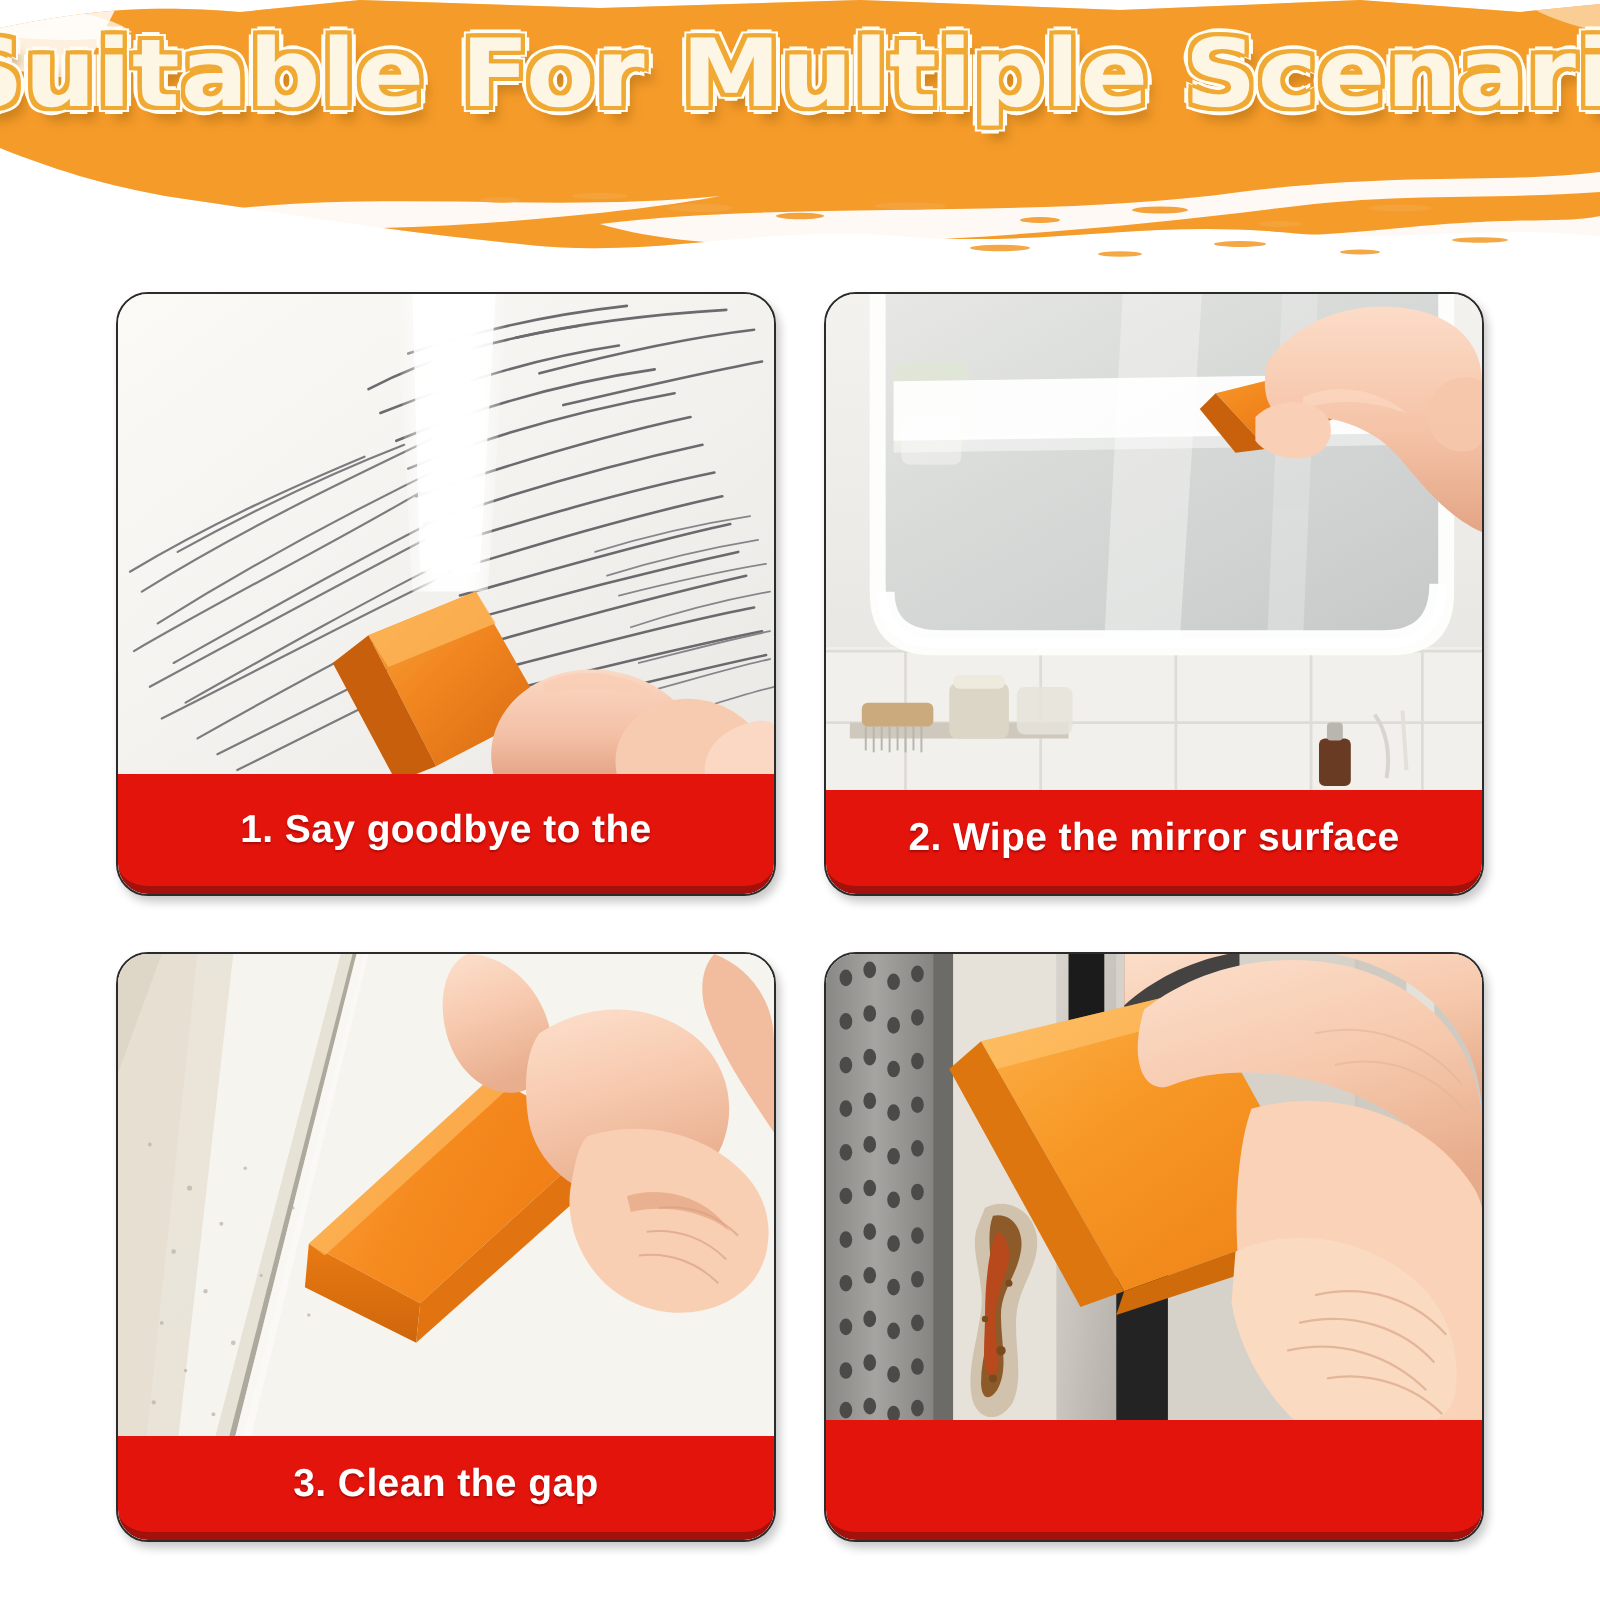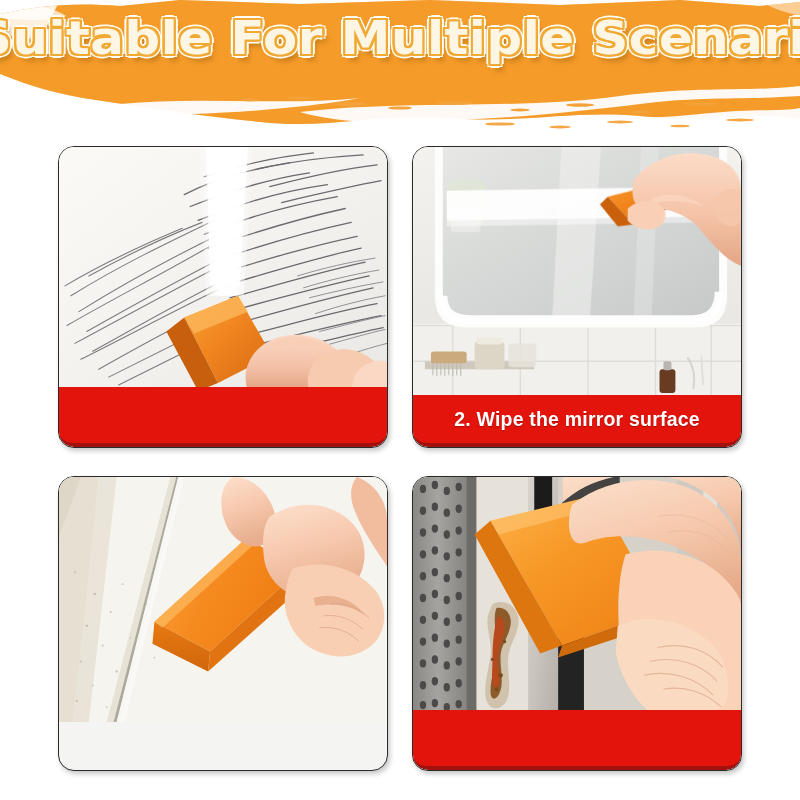--- a/index.html
+++ b/index.html
@@ -242,20 +242,21 @@
           <g>
             <path d="M190,246 C182,222 196,200 220,192 C246,184 274,194 288,214 C298,228 300,240 300,246 Z" fill="url(#skin1)"></path>
             <path d="M214,196 C236,186 262,192 278,208 C262,200 236,196 214,202 Z" fill="#f9cdb4" opacity="0.8"></path>
             <path d="M252,246 C246,228 256,212 274,206 C292,200 312,208 322,222 C328,232 330,240 330,246 Z" fill="#f7cbb0"></path>
             <path d="M296,246 C292,232 302,220 318,216 C326,214 330,216 330,218 L330,246 Z" fill="#fbd8c3"></path>
           </g>
         </svg>
       </div>
       <div class="caption cap-2line">
         <div>
+          <span>1. Say goodbye to the</span>
         </div>
       </div>
     </div>
 
     <div class="card">
       <div class="photo photo-1line">
         <svg viewBox="0 0 330 254" preserveAspectRatio="none">
           <defs>
             <linearGradient id="bgtile" x1="0" y1="0" x2="0" y2="1">
               <stop offset="0" stop-color="#f3f2ef"></stop>
@@ -422,20 +423,25 @@
             <path d="M236,92 C266,82 300,92 318,114 C330,129 330,150 320,164 C306,182 278,186 256,174 C234,162 224,136 228,116 C230,104 232,96 236,92 Z" fill="#f9cfb4"></path>
             <path d="M256,122 C276,116 298,124 308,140 C296,130 276,126 258,130 Z" fill="#e6a988" opacity="0.8"></path>
             <path d="M300,0 C316,6 330,22 330,44 L330,90 C318,72 304,52 296,30 C292,18 294,6 300,0 Z" fill="#f2bd9e"></path>
             <g stroke="#d9a285" stroke-width="1" fill="none" opacity="0.7">
               <path d="M266,140 C282,138 296,144 306,154"></path>
               <path d="M262,152 C278,150 292,156 302,166"></path>
               <path d="M272,128 C288,126 302,132 312,142"></path>
             </g>
           </g>
         </svg>
+      </div>
+      <div class="caption cap-1line">
+        <div>
+          <span>3. Clean the gap</span>
+        </div>
       </div>
     </div>
 
     <div class="card">
       <div class="photo photo-2line">
         <svg viewBox="0 0 330 239" preserveAspectRatio="none">
           <defs>
             <linearGradient id="metal4" x1="0" y1="0" x2="1" y2="0">
               <stop offset="0" stop-color="#8a8885"></stop>
               <stop offset="0.4" stop-color="#a6a4a0"></stop>

